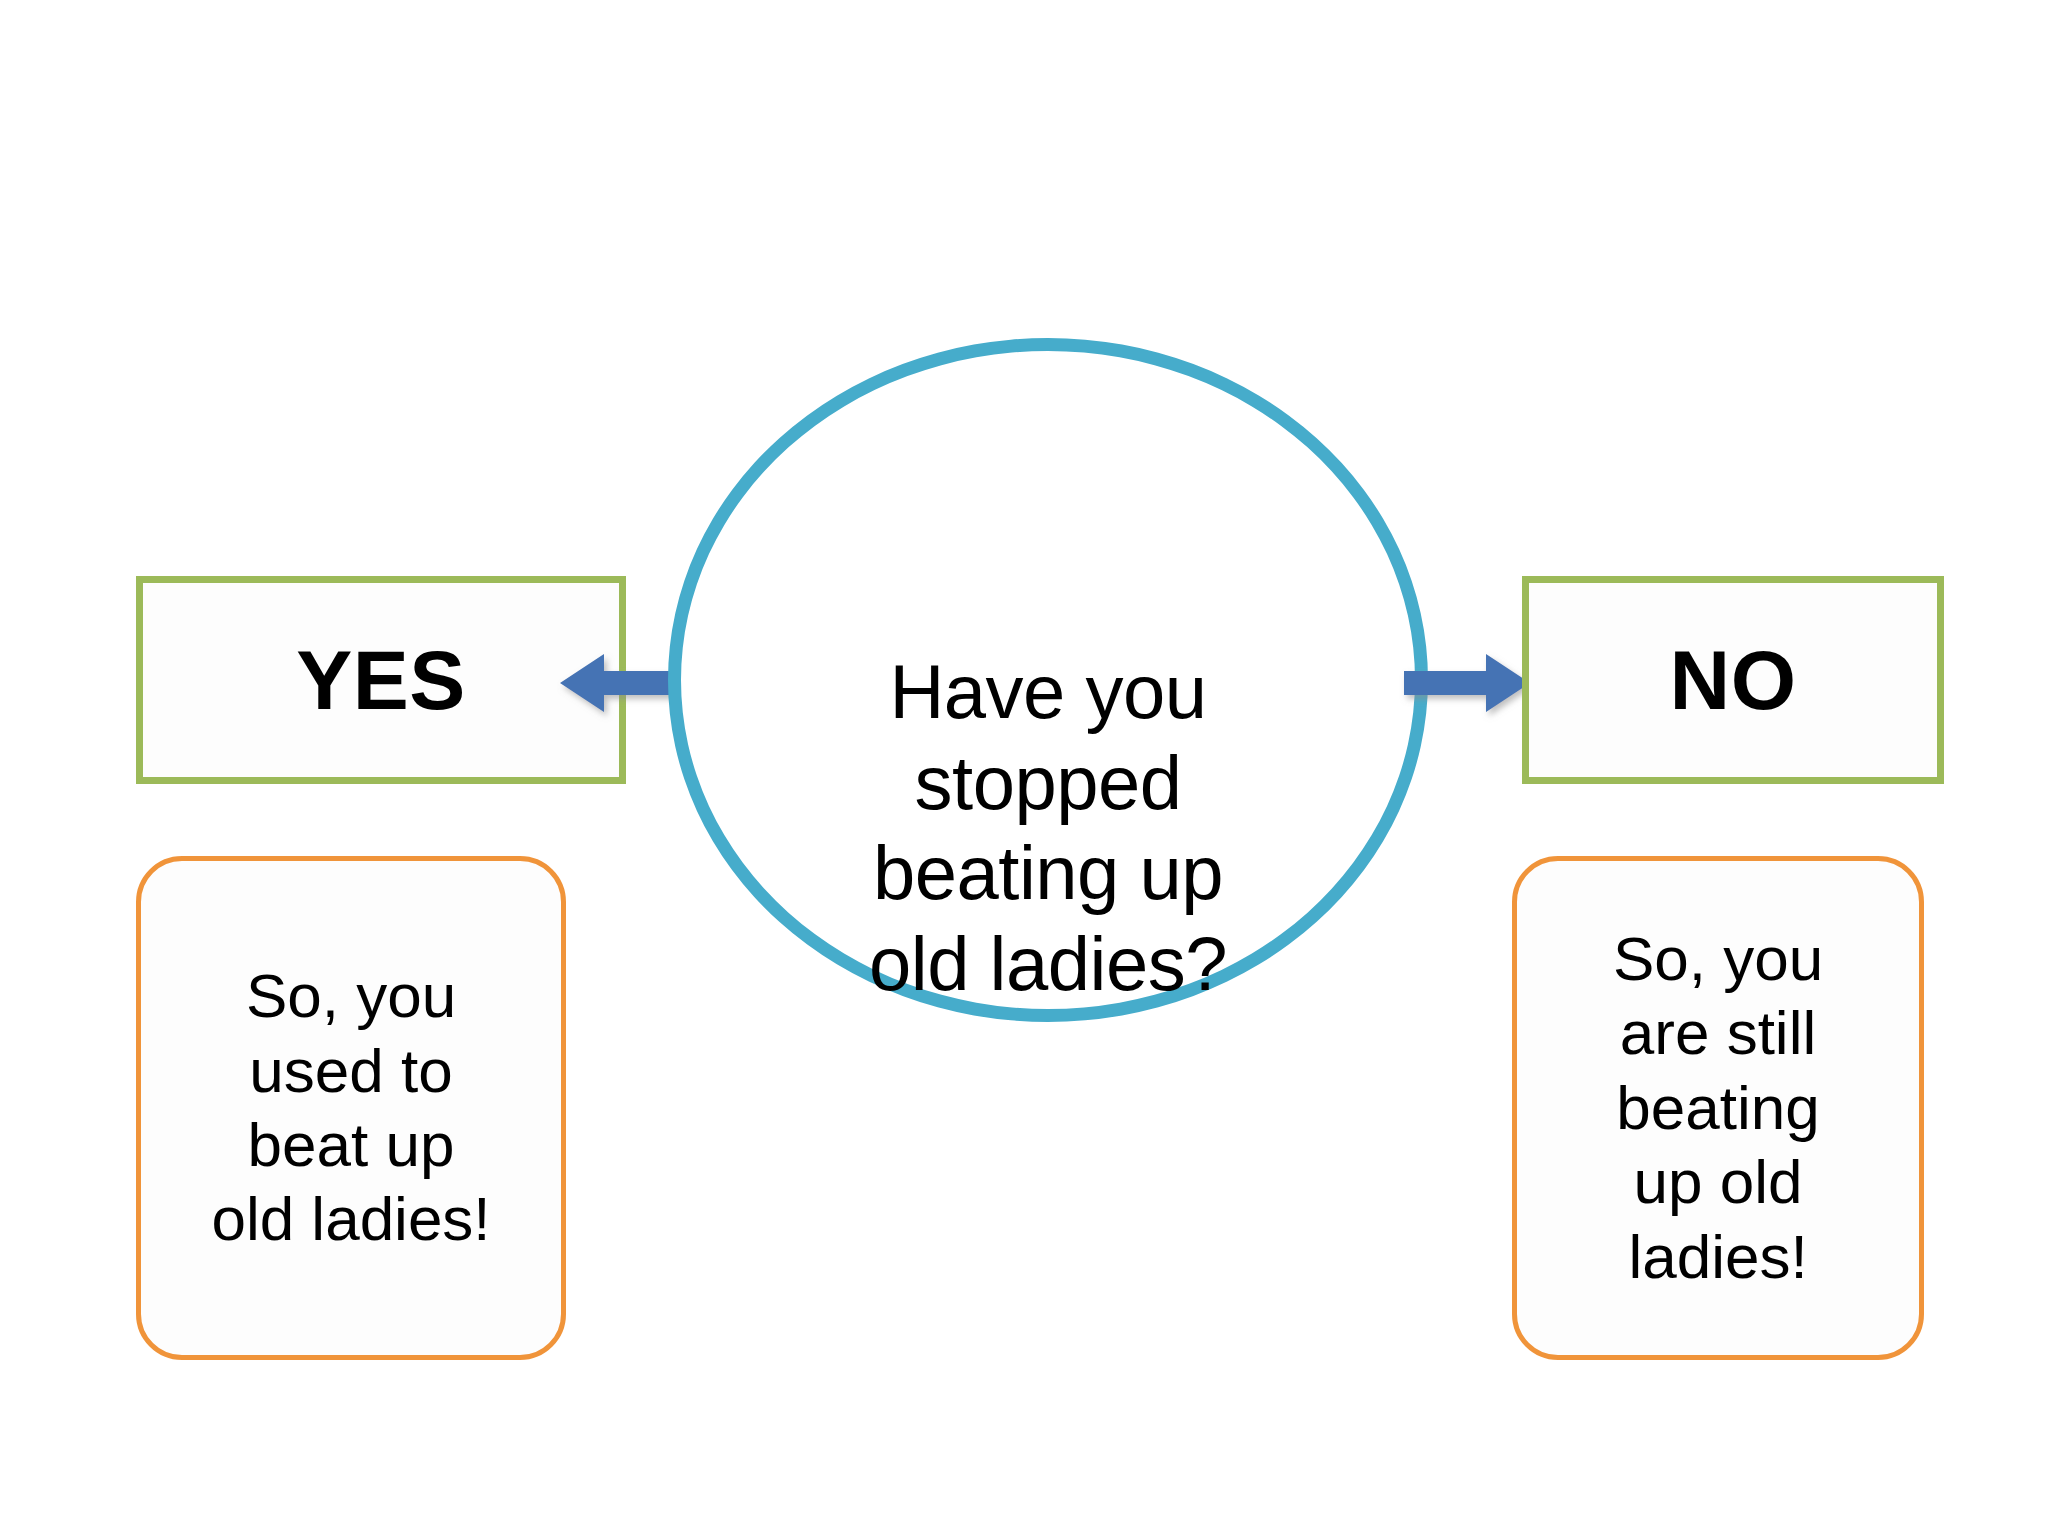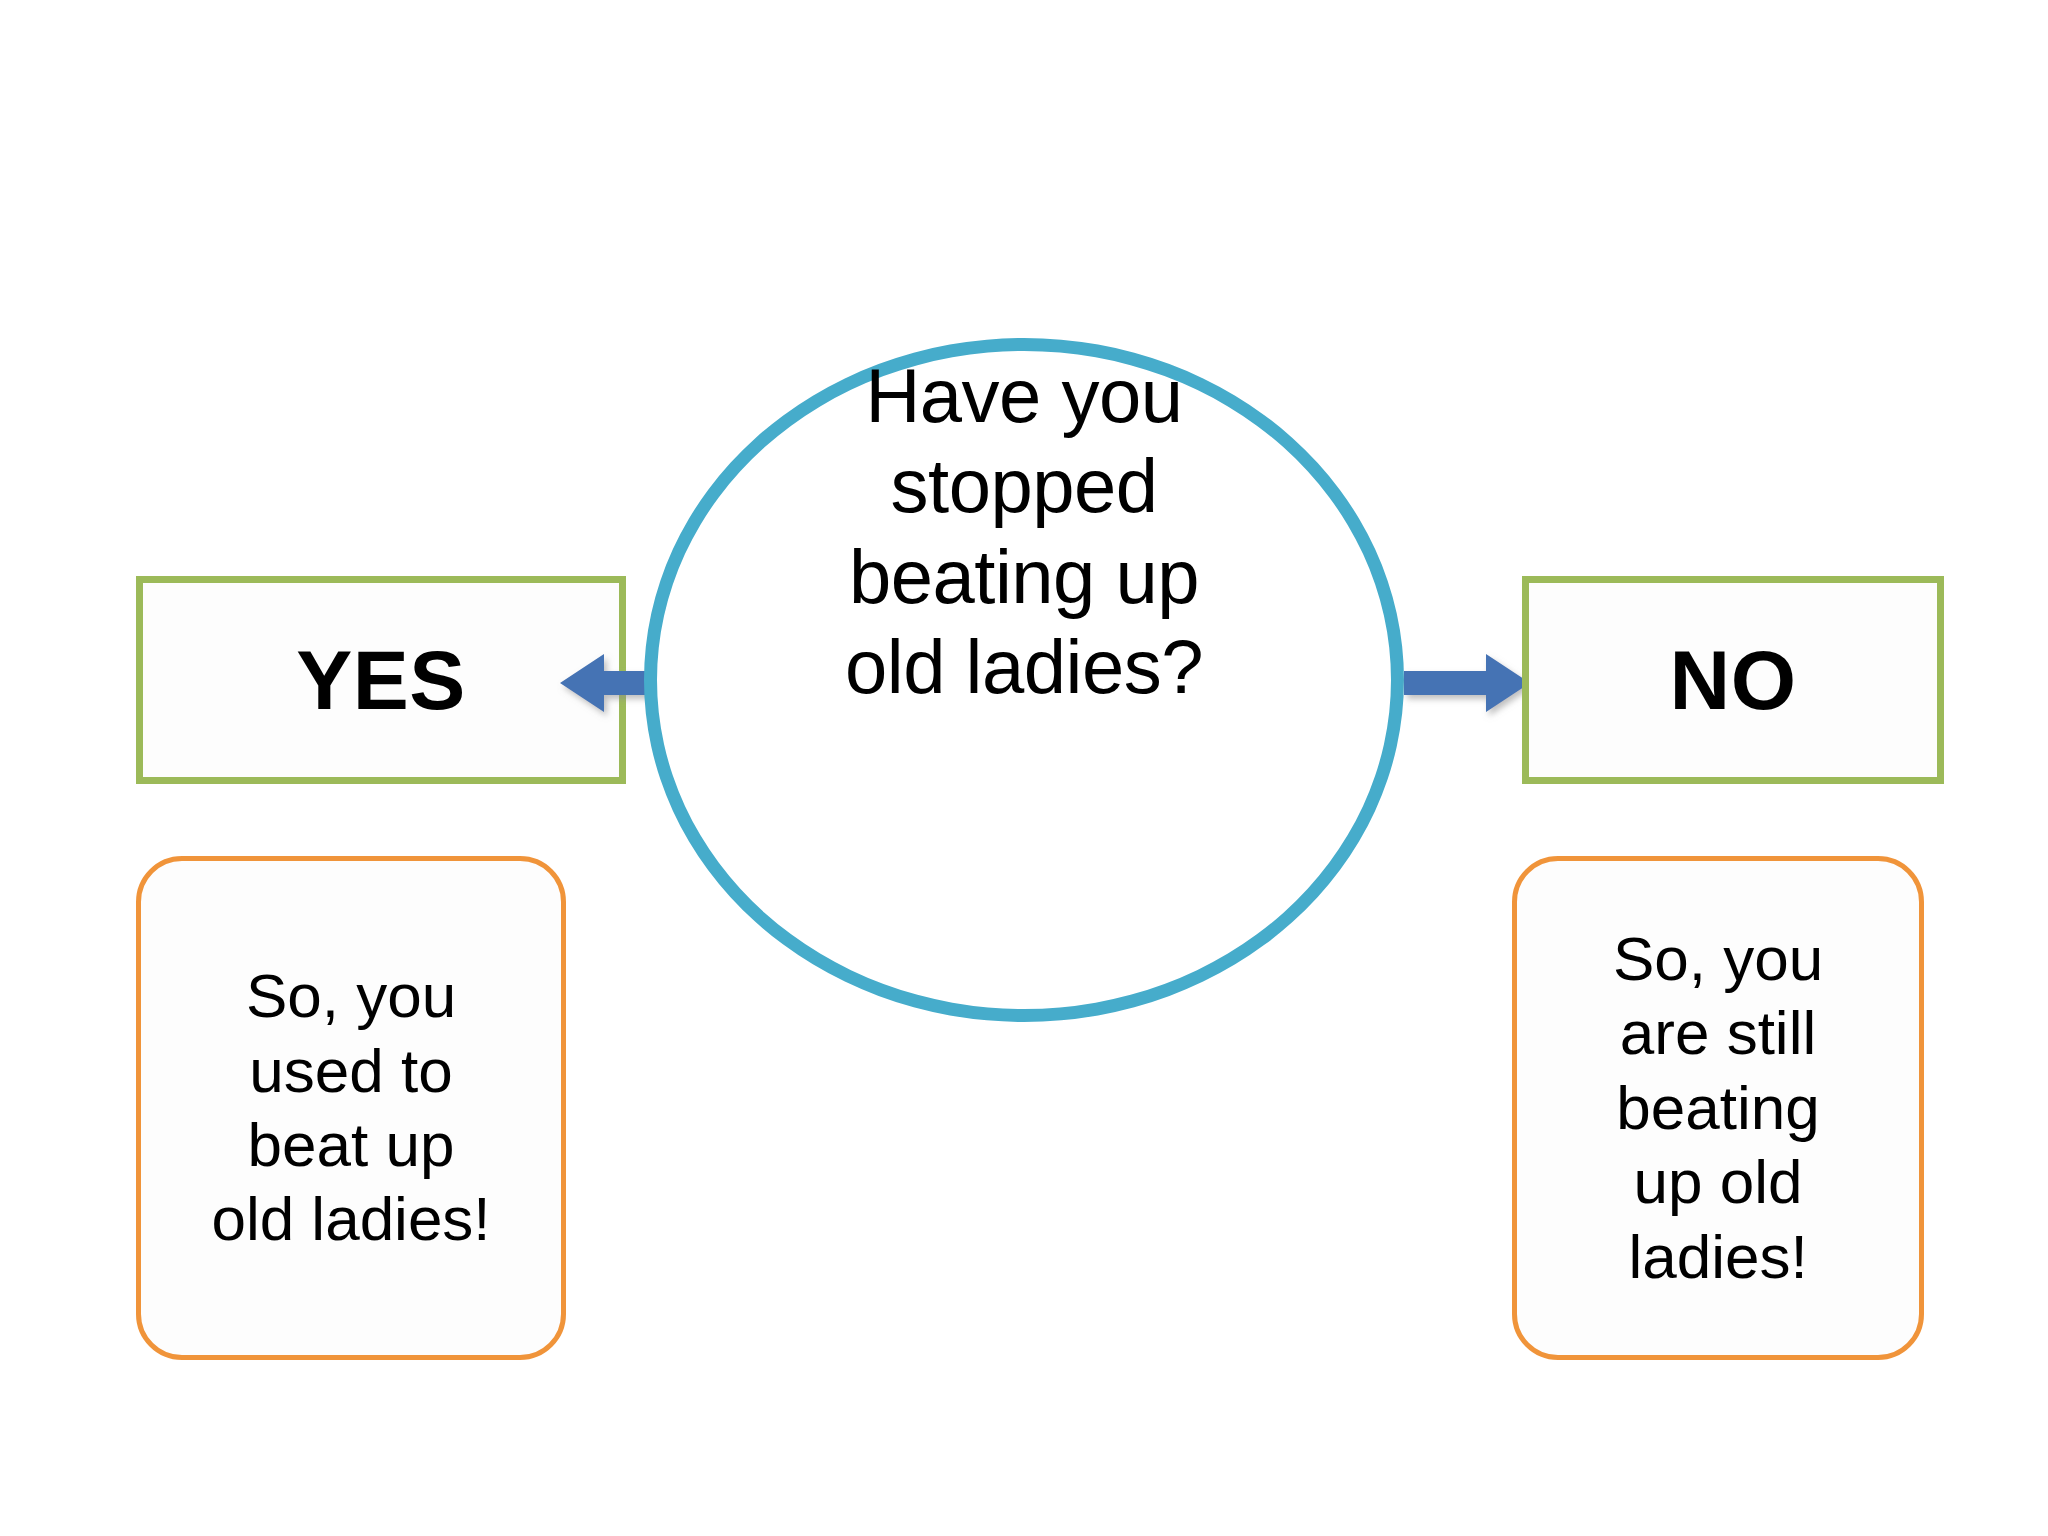--- a/index.html
+++ b/index.html
@@ -14,30 +14,30 @@
     position: relative;
     width: 2048px;
     height: 1536px;
     background: #ffffff;
     overflow: hidden;
   }
 
   
   .question-ellipse {
     position: absolute;
-    left: 644px;
+    left: 668px;
     top: 338px;
     width: 760px;
     height: 684px;
     border-radius: 50%;
     border: 13px solid #46accb;
     box-sizing: border-box;
     background: #ffffff;
     display: flex;
-    align-items: flex-start;
+    align-items: flex-end;
     justify-content: center;
   }
   .question-text {
     font-size: 76px;
     line-height: 1.19;
     color: #000000;
     text-align: center;
     white-space: pre-line;
     padding: 0 70px;
     letter-spacing: -0.5px;

